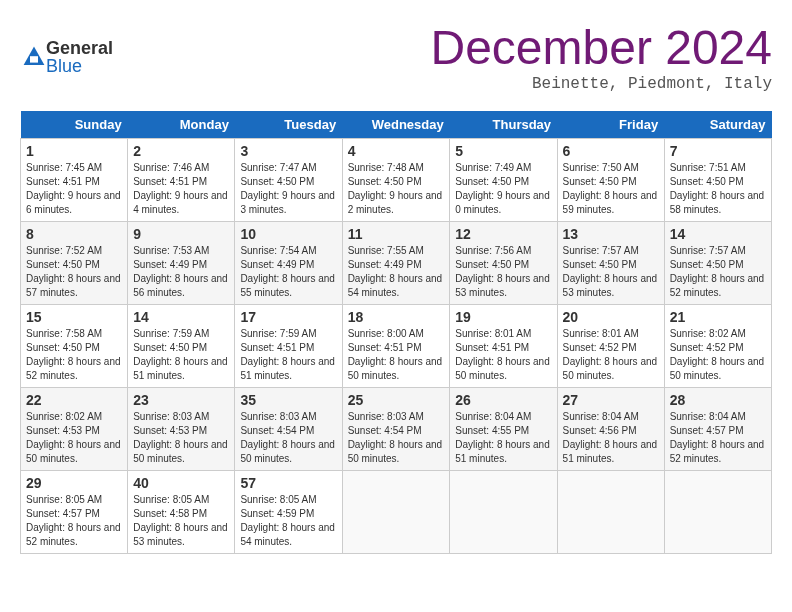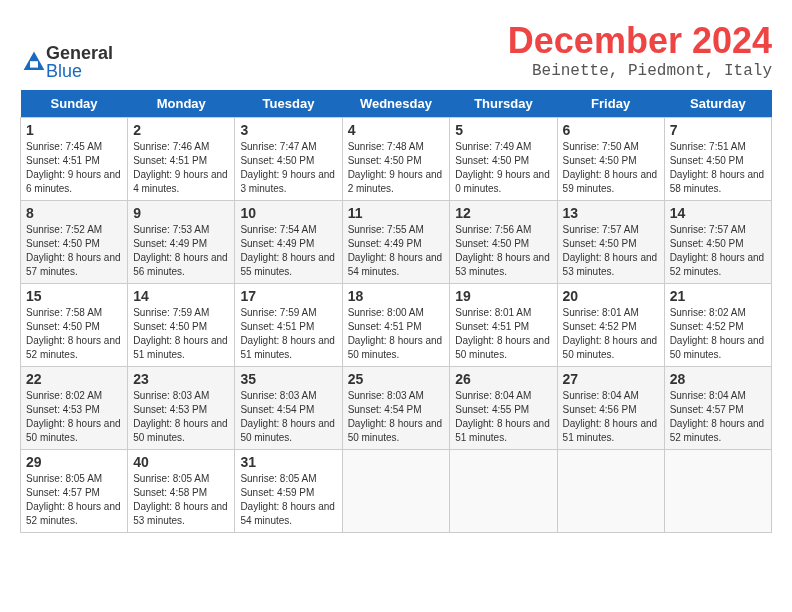--- a/index.html
+++ b/index.html
@@ -6,22 +6,22 @@
     body {
       font-family: Arial, sans-serif;
       background: #fff;
       width: 792px;
       min-height: 612px;
       padding: 20px;
     }
     .header-area {
       display: flex;
       justify-content: space-between;
-      align-items: flex-end;
-      margin-bottom: 10px;
+      align-items: center;
+      margin-bottom: 18px;
     }
     .logo {
       display: flex;
       align-items: center;
     }
     .logo-text {
       display: flex;
       flex-direction: column;
       line-height: 1;
     }
@@ -37,38 +37,38 @@
     }
     .logo-icon {
       width: 24px;
       height: 24px;
       margin-left: 2px;
     }
     .title-area {
       text-align: right;
     }
     .month-title {
-      font-size: 36px;
-      font-weight: bold;
-      color: #ef4444;
+      font-size: 48px;
+      font-weight: normal;
+      color: #701a75;
     }
     .location {
       font-size: 16px;
       color: #555;
       font-family: Liberation Mono, monospace;
     }
     .calendar {
       width: 100%;
       border-collapse: collapse;
       font-size: 11px;
     }
     .calendar th {
       background-color: #1a6bbf;
       color: white;
-      text-align: center;
+      text-align: right;
       padding: 6px 6px;
       font-size: 13px;
       font-weight: bold;
       margin-left: 8px;
     }
     .calendar td {
       border: 1px solid #ccc;
       vertical-align: top;
       padding: 4px 5px;
       width: 108px;
@@ -373,21 +373,21 @@
       </td>
         <td>
         <span class="day-number">40</span>
         <div class="day-info">
           Sunrise: 8:05 AM<br>
           Sunset: 4:58 PM<br>
           Daylight: 8 hours and 53 minutes.
         </div>
       </td>
         <td>
-        <span class="day-number">31</span>
+        <span class="day-number">57</span>
         <div class="day-info">
           Sunrise: 8:05 AM<br>
           Sunset: 4:59 PM<br>
           Daylight: 8 hours and 54 minutes.
         </div>
       </td>
         <td class="empty-cell"></td>
         <td class="empty-cell"></td>
         <td class="empty-cell"></td>
         <td class="empty-cell"></td>

